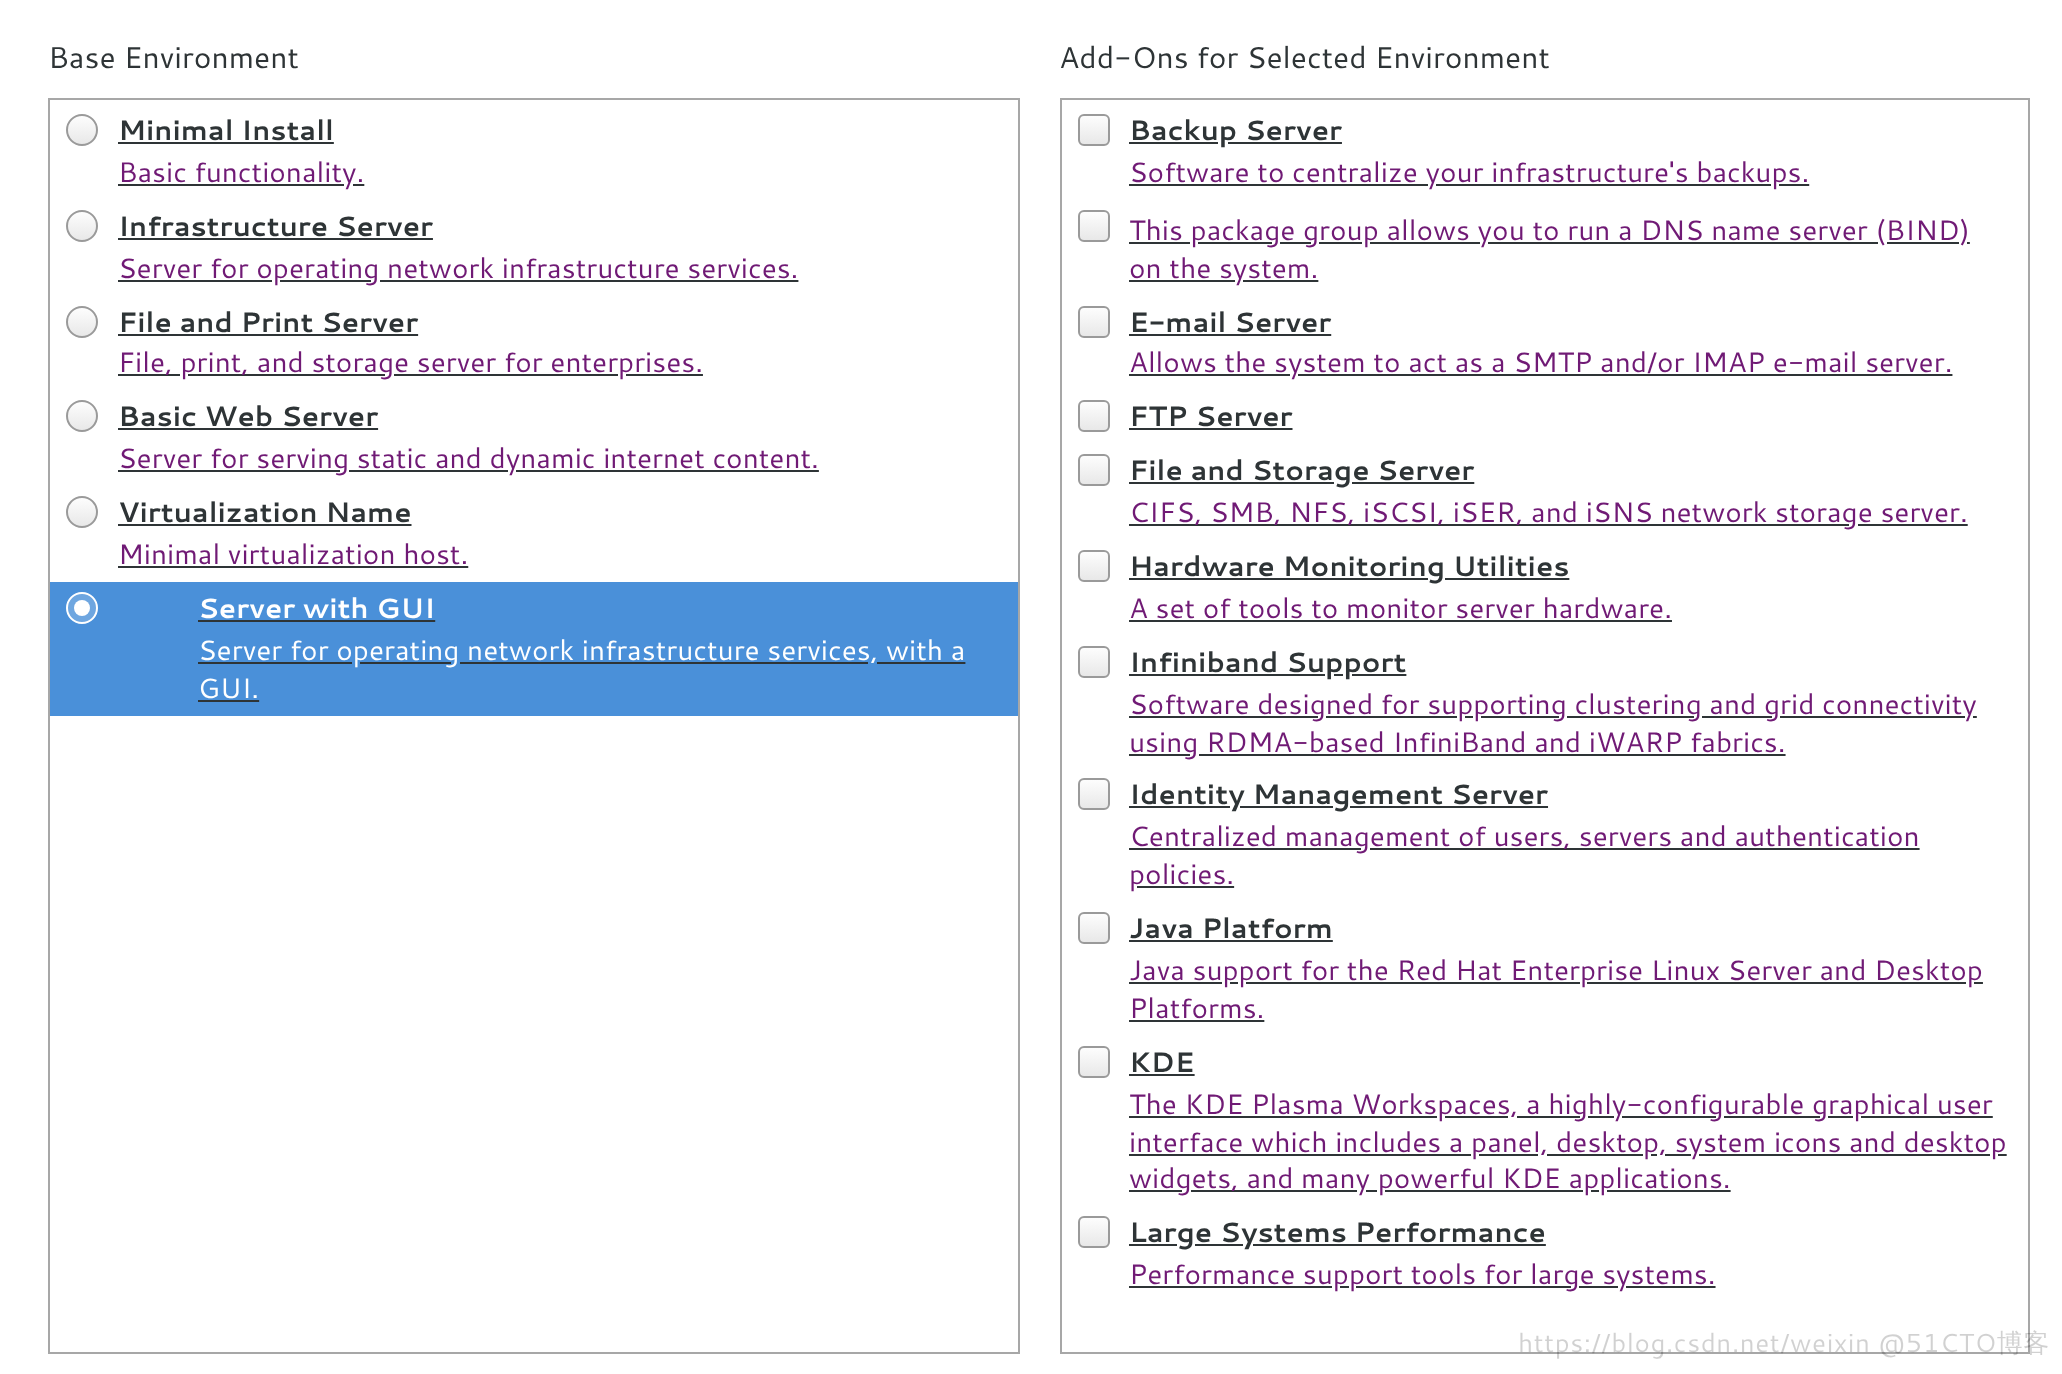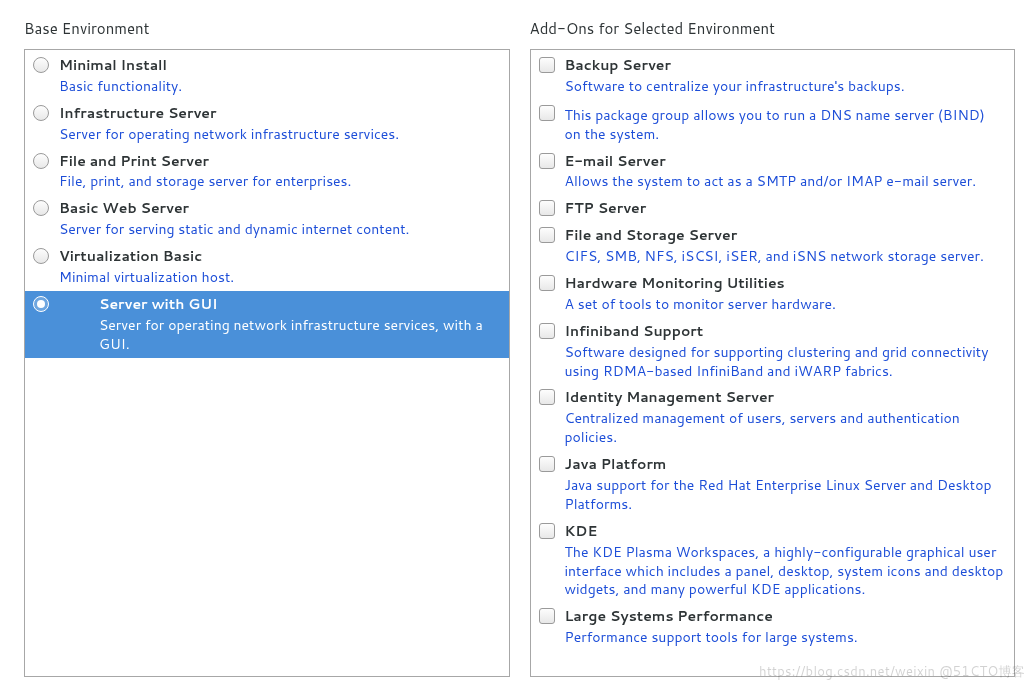--- a/index.html
+++ b/index.html
@@ -58,20 +58,21 @@
     border-radius: 5px;
     border: 2px solid #ffffff;
   }
 
   .row {
     display: flex;
     align-items: flex-start;
     padding: 4px 10px 4px 8px;
     cursor: pointer;
     line-height: 1.35;
+    text-decoration: underline;
   }
   .radio, .check {
     width: 16px;
     height: 16px;
     flex: 0 0 16px;
     margin-top: 1px;
     margin-right: 10px;
     border-radius: 50%;
     border: 1px solid #9a9a9a;
     background: linear-gradient(#fdfdfd, #e8e8e8);
@@ -97,21 +98,21 @@
   }
   .txt {
     flex: 1;
     min-width: 0;
   }
   .item-title {
     font-weight: 600;
     color: #2e3436;
   }
   .item-desc {
-    color: #1d4ed8;
+    color: #701a75;
     margin-top: 2px;
   }
   .row.selected {
     background: #4a90d9;
     gap: 40px;
   }
   .row.selected .item-title,
   .row.selected .item-desc {
     color: #ffffff;
   }
@@ -159,21 +160,21 @@
           <div class="row">
             <span class="radio"></span>
             <div class="txt">
               <div class="item-title">Basic Web Server</div>
               <div class="item-desc">Server for serving static and dynamic internet content.</div>
             </div>
           </div>
           <div class="row">
             <span class="radio"></span>
             <div class="txt">
-              <div class="item-title">Virtualization Basic</div>
+              <div class="item-title">Virtualization Name</div>
               <div class="item-desc">Minimal virtualization host.</div>
             </div>
           </div>
           <div class="row selected">
             <span class="radio selected"></span>
             <div class="txt">
               <div class="item-title">Server with GUI</div>
               <div class="item-desc">Server for operating network infrastructure services, with a GUI.</div>
             </div>
           </div>

